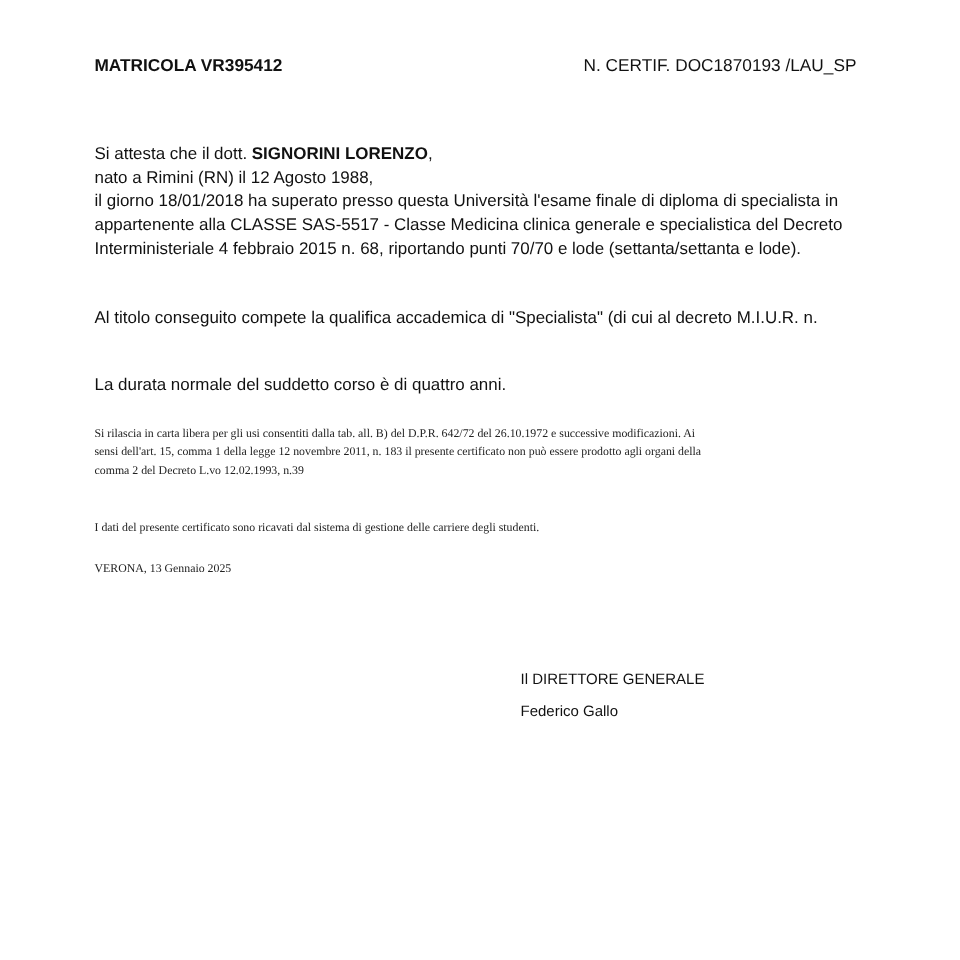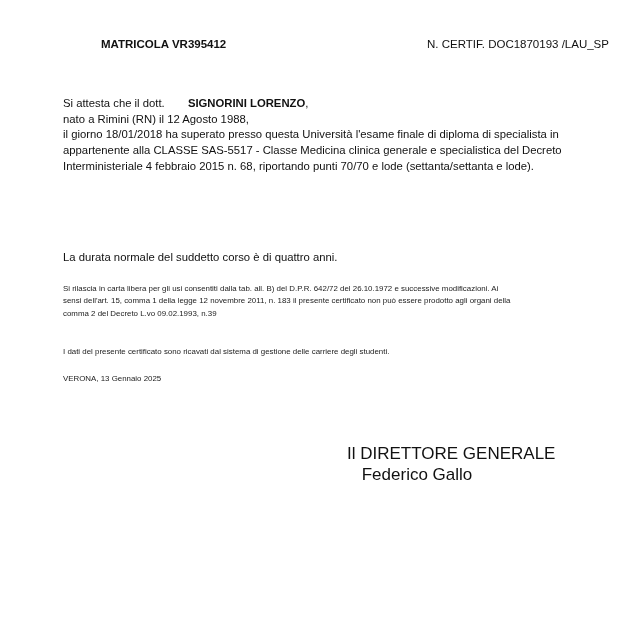--- a/index.html
+++ b/index.html
@@ -1,65 +1,66 @@
 <!DOCTYPE html>
 <html><head>
 <meta charset="utf-8">
 <style>
   html, body { margin: 0; padding: 0; background: #ffffff; }
   body {
     width: 640px; height: 640px; position: relative; overflow: hidden;
     font-family: "Liberation Sans", sans-serif; color: #111111;
   }
-  .abs { position: absolute; white-space: nowrap; margin-left: 38px; }
+  .abs { position: absolute; white-space: nowrap; }
   .hdr { font-size: 11.5px; top: 38px; }
   .hdr-left { left: 63px; font-weight: bold; }
   .hdr-right { left: 389px; }
   .body-block { position: absolute; left: 63px; top: 96px; width: 540px; font-size: 11.3px; line-height: 15.7px; }
   .body-block p { margin: 0; white-space: nowrap; }
-  .b { font-weight: bold; margin-left: 20px; }
+  .b { font-weight: bold; }
   .para2 { position: absolute; left: 63px; top: 205px; font-size: 11.3px; line-height: 15.7px; }
   .para2 p, .para3 p { margin: 0; white-space: nowrap; }
   .para3 { position: absolute; left: 63px; top: 250px; font-size: 11.3px; line-height: 15.7px; }
-  .small { position: absolute; left: 63px; font-size: 7.9px; line-height: 12.3px; color: #222; }
+  .small { position: absolute; left: 63px; font-size: 7.9px; line-height: 12.3px; color: #222; font-family: Liberation Serif, serif; }
   .small p { margin: 0; white-space: nowrap; }
   .note1 { top: 283px; }
   .note2 { top: 346px; }
   .place { top: 373px; }
-  .signature { position: absolute; left: 347px; top: 443px; width: 140px; text-align: center; font-size: 17px; line-height: 21px; }
+  .signature { position: absolute; left: 347px; top: 443px; width: 140px; text-align: left; font-size: 10px; line-height: 21px; }
   .signature .title { white-space: nowrap; }
   .signature .name { white-space: nowrap; }
 </style>
 </head>
 <body>
 
 <div class="abs hdr hdr-left">MATRICOLA VR395412</div>
 <div class="abs hdr hdr-right">N. CERTIF. DOC1870193 /LAU_SP</div>
 
 <div class="body-block">
   <p>
     <span>Si attesta che il dott. </span><span class="b">SIGNORINI LORENZO</span><span>,</span>
   </p>
   <p>nato a Rimini (RN) il 12 Agosto 1988,</p>
   <p>il giorno 18/01/2018 ha superato presso questa Università l'esame finale di diploma di specialista in</p>
   <p>appartenente alla CLASSE SAS-5517 - Classe Medicina clinica generale e specialistica del Decreto</p>
   <p>Interministeriale 4 febbraio 2015 n. 68, riportando punti  70/70 e lode (settanta/settanta e lode).</p>
 </div>
 
 <div class="para2">
+  <p>Al titolo conseguito compete la qualifica accademica di "Specialista" (di cui al decreto M.I.U.R. n.</p>
 </div>
 
 <div class="para3">
   <p>La durata normale del suddetto corso è di quattro anni.</p>
 </div>
 
 <div class="small note1">
   <p>Si rilascia in carta libera per gli usi consentiti dalla tab. all. B) del D.P.R. 642/72 del 26.10.1972 e successive modificazioni. Ai</p>
   <p>sensi dell'art. 15, comma 1 della legge 12 novembre 2011, n. 183 il presente certificato non può essere prodotto agli organi della</p>
-  <p>comma 2 del Decreto L.vo 09.02.1993, n.39</p>
+  <p>comma 2 del Decreto L.vo 12.02.1993, n.39</p>
 </div>
 
 <div class="small note2">
   <p>I dati del presente certificato sono ricavati dal sistema di gestione delle carriere degli studenti.</p>
 </div>
 
 <div class="small place">
   <p>VERONA, 13 Gennaio 2025</p>
 </div>
 

